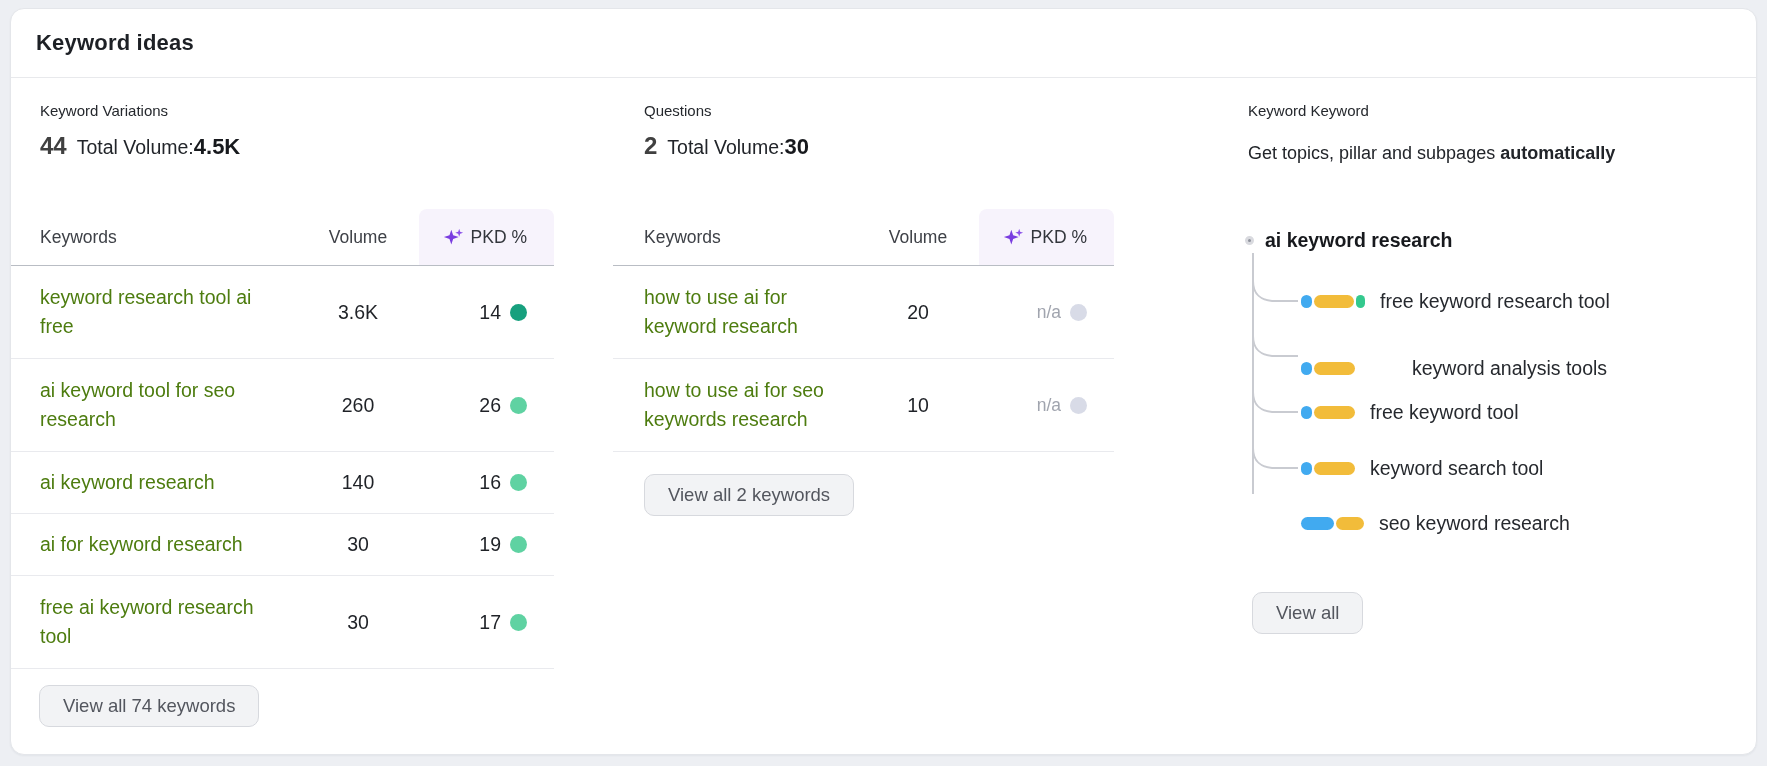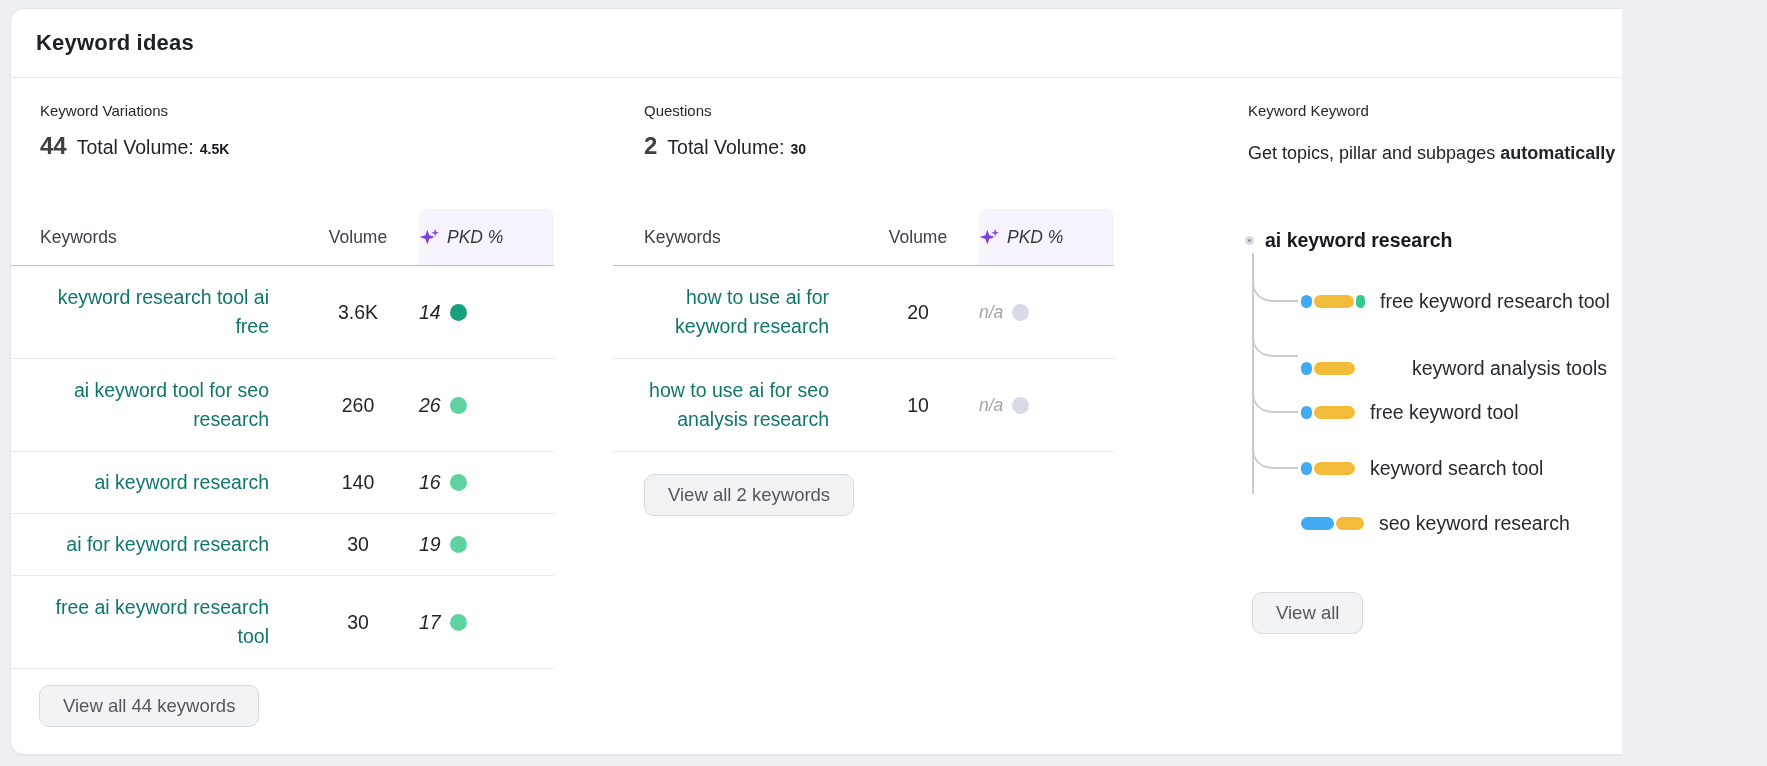--- a/index.html
+++ b/index.html
@@ -1,53 +1,53 @@
 <!DOCTYPE html>
 <html><head>
 <meta charset="utf-8">
 <style>
   * { margin:0; padding:0; box-sizing:border-box; }
   html,body { width:1767px; height:766px; }
   body { font-family:"Liberation Sans", sans-serif; background:#EDEFF3; }
 
-  .page { position:relative; width:1622px; height:766px; background:#EDEFF3; overflow:hidden; }
+  .page { position:relative; width:1767px; height:766px; background:#EDEFF3; overflow:hidden; }
 
   .card { position:absolute; left:10px; top:8px; width:1747px; height:747px;
           background:#FFFFFF; border:1px solid #E4E6EA; border-radius:14px;
           box-shadow:0 1px 2px rgba(28,36,54,.05); overflow:hidden; }
 
   .card-header { height:69px; border-bottom:1px solid #E8E9EC; display:flex; align-items:center; padding-left:25px; }
   .card-title { font-size:22px; font-weight:700; color:#1D2025; letter-spacing:.2px; }
 
   .col { position:absolute; top:70px; }
   .col-variations { left:0; width:543px; }
   .col-questions  { left:602px; width:501px; }
   .col-strategy   { left:1227px; width:520px; }
 
   .col-title { margin-top:23px; font-size:15px; color:#25282D; }
   .pad1 { padding-left:29px; } .pad2 { padding-left:31px; } .pad3 { padding-left:10px; }
 
   .stat { margin-top:10px; display:flex; align-items:baseline; }
   .count { font-size:24px; font-weight:700; color:#404040; line-height:34px;text-align:right; }
   .stat-text { font-size:19.5px; color:#22252A; margin-left:10px; }
-  .stat-strong { font-size:14px; font-weight:700; color:#17191D; margin-left:6px; }
+  .stat-strong { font-size:22px; font-weight:700; color:#17191D; }
 
   .table { margin-top:46px; width:100%; }
   .thead { position:relative; height:57px; display:flex; align-items:center; border-bottom:1px solid #B9BDC4; }
   .pkd-header-bg { position:absolute; right:0; top:0; bottom:0; width:135px; background:#F7F3FC; border-radius:8px 8px 0 0; }
   .th { font-size:17.5px; color:#3E4147; position:relative; }
   .th-kw { flex:1; }
   .cell-vol { width:110px; text-align:center; padding-right:12px; }
-  .pkd-cell { width:135px; display:flex; align-items:center; gap:9px; padding-right:27px;font-style:italic; }
+  .pkd-cell { width:135px; display:flex; justify-content:flex-end; align-items:center; gap:9px; padding-right:27px; }
   .th-pkd { gap:7px; color:#33363C; }
   .sparkle { width:21px; height:21px; display:block; }
 
   .row { display:flex; align-items:center; border-bottom:1px solid #E9EAEE; }
   .row.h1 { height:62px; } .row.h2 { height:93px; }
-  .kw { flex:1; font-size:19.5px; line-height:29px; color:#0f766e; cursor:pointer; text-decoration:none; padding-right:40px;text-align:right; }
+  .kw { flex:1; font-size:19.5px; line-height:29px; color:#4d7c0f; cursor:pointer; text-decoration:none; padding-right:40px; }
   .vol { font-size:19.5px; color:#1F2227; }
   .pkd-val { font-size:19.5px; color:#1F2227; }
   .pkd-val.na { font-size:17.5px; color:#A0A4AE; }
   .dot { width:17px; height:17px; border-radius:50%; flex:0 0 auto; }
 
   .ghost-btn { display:inline-block; margin-top:16px; height:42px; padding:0 23px;
                background:#F2F3F5; border:1px solid #D7D9DE; border-radius:10px;
                font-family:"Liberation Sans", sans-serif; font-size:18.5px; color:#53565E; cursor:pointer; line-height:40px; }
   .btn-m1 { margin-left:28px; } .btn-m2 { margin-left:31px; margin-top:22px; }
 
@@ -133,21 +133,21 @@
         <div class="row h2">
           <a class="kw pad1">free ai keyword research tool</a>
           <span class="vol cell-vol">30</span>
           <span class="pkd-cell">
             <span class="pkd-val">17</span>
             <span class="dot" style="background: rgb(95, 210, 162);"></span>
           </span>
         </div>
       </div>
 
-      <button class="ghost-btn btn-m1">View all 44 keywords</button>
+      <button class="ghost-btn btn-m1">View all 74 keywords</button>
     </section>
 
     <section class="col col-questions">
       <div class="col-title pad2">Questions</div>
       <div class="stat pad2">
         <span class="count">2</span>
         <span class="stat-text">Total Volume:</span>
         <span class="stat-strong">30</span>
       </div>
 
@@ -167,21 +167,21 @@
 
         <div class="row h2">
           <a class="kw pad2">how to use ai for keyword research</a>
           <span class="vol cell-vol">20</span>
           <span class="pkd-cell">
             <span class="pkd-val na">n/a</span>
             <span class="dot" style="background: rgb(216, 219, 231);"></span>
           </span>
         </div>
         <div class="row h2">
-          <a class="kw pad2">how to use ai for seo analysis research</a>
+          <a class="kw pad2">how to use ai for seo keywords research</a>
           <span class="vol cell-vol">10</span>
           <span class="pkd-cell">
             <span class="pkd-val na">n/a</span>
             <span class="dot" style="background: rgb(216, 219, 231);"></span>
           </span>
         </div>
       </div>
 
       <button class="ghost-btn btn-m2">View all 2 keywords</button>
     </section>

